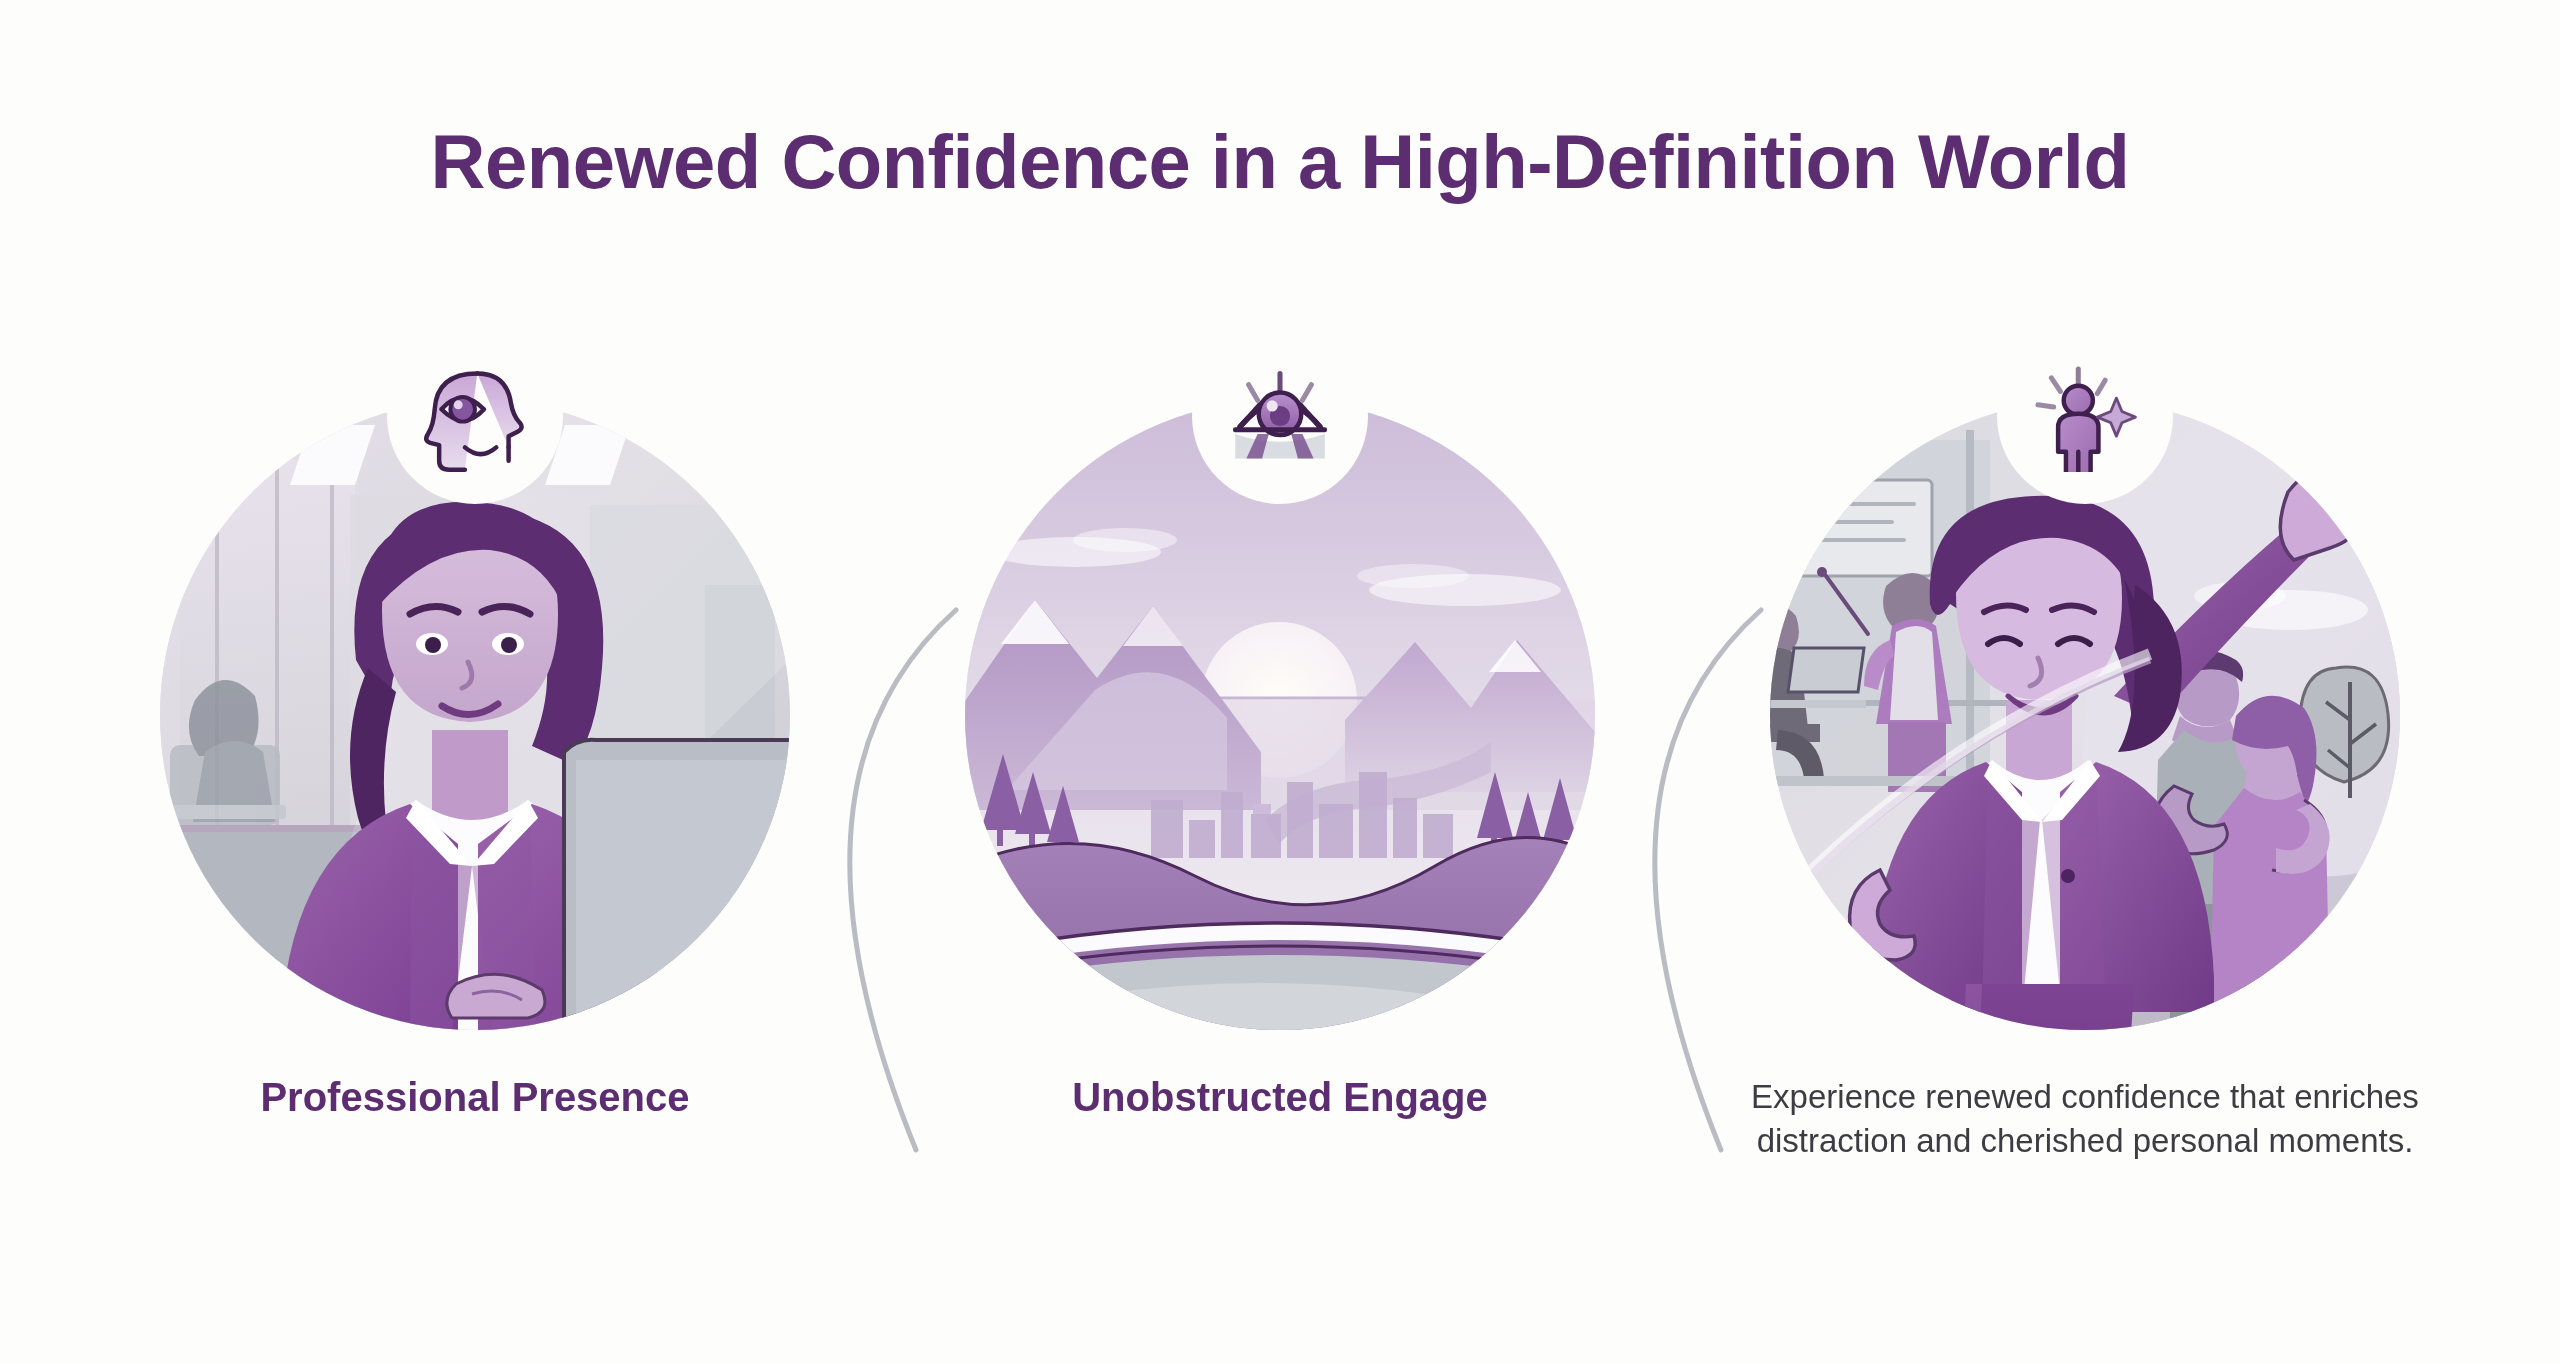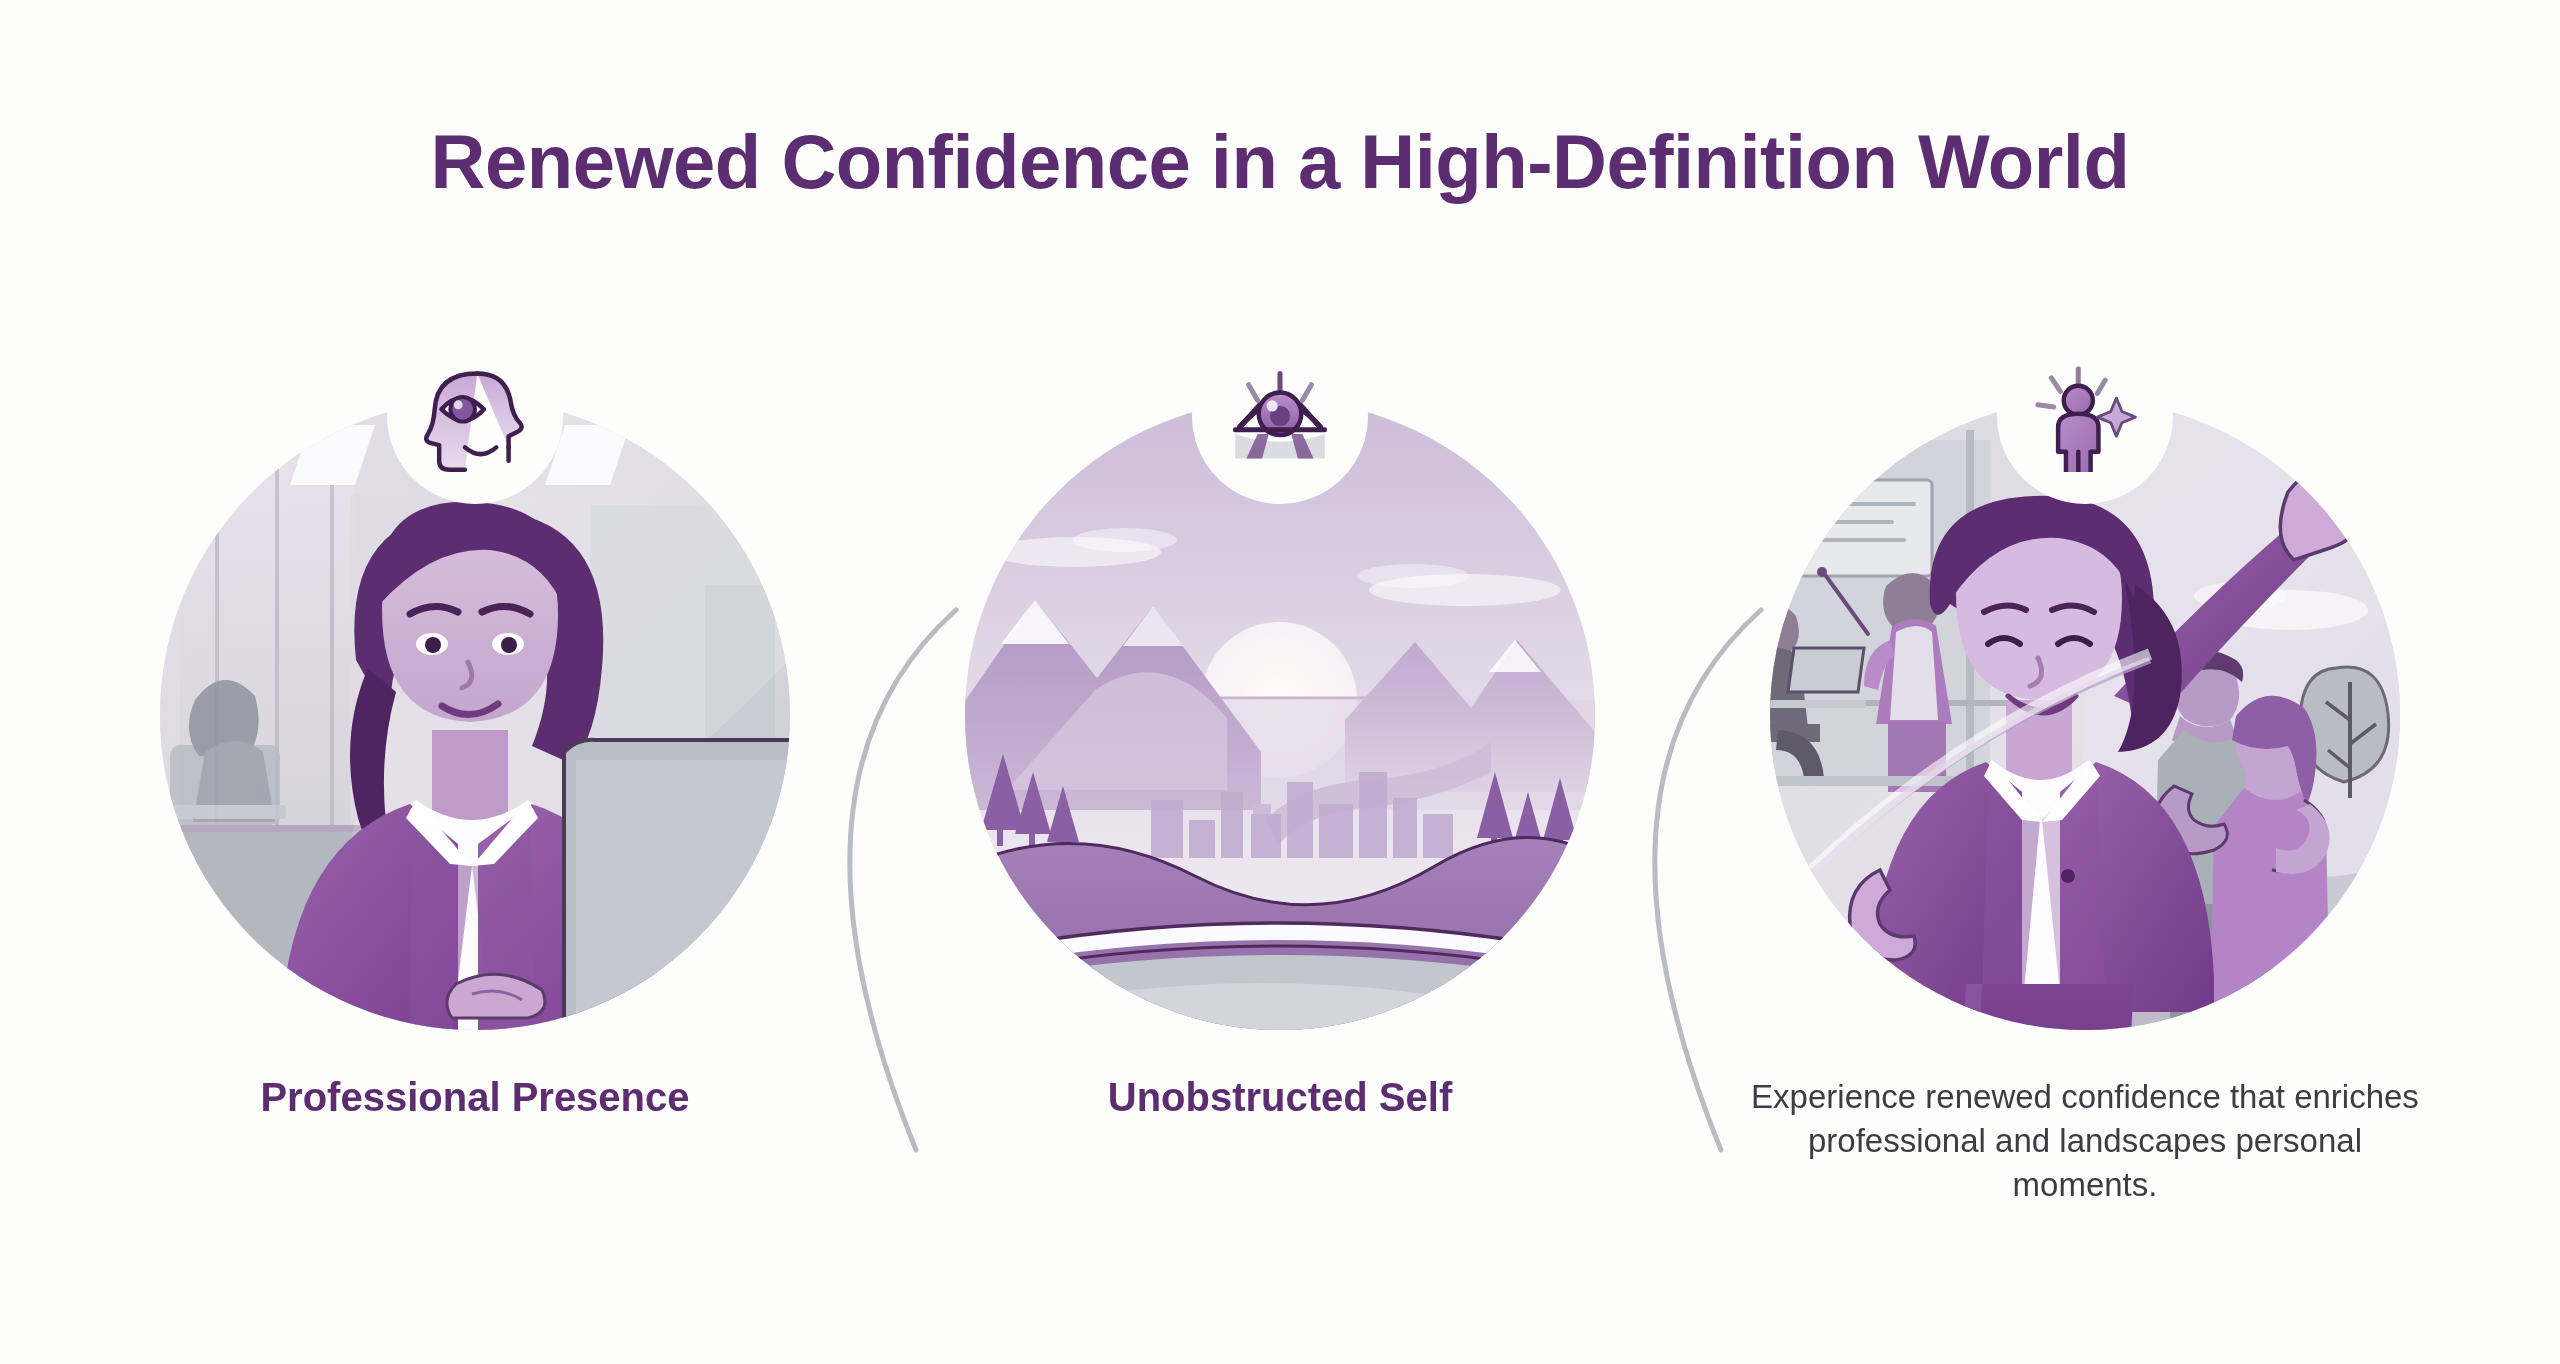--- a/index.html
+++ b/index.html
@@ -346,21 +346,21 @@
           <circle cx="43" cy="41" r="5" fill="#efe6f4"></circle>
           <rect x="8" y="60" width="84" height="4.5" rx="2" fill="#3f1f4e"></rect>
           <path d="M10 66 q40 14 80 0 l0 22 l-80 0 z" fill="#d9dde2"></path>
           <path d="M30 66 l-10 22 l14 0 l6 -22 z" fill="#7b5490" opacity="0.85"></path>
           <path d="M70 66 l10 22 l-14 0 l-6 -22 z" fill="#7b5490" opacity="0.85"></path>
         </svg>
       </div>
     </div>
 
     <div class="caption">
-      <p class="cap-title">Unobstructed Self</p>
+      <p class="cap-title">Unobstructed Engage</p>
     </div>
   </div>
 
   <div class="column col-2">
 
     <div class="art-wrap">
       <div class="art-circle">
         <svg viewBox="0 0 630 630" width="630" height="630">
           <defs>
             <linearGradient id="c3bg" x1="0" y1="0" x2="1" y2="1">
@@ -496,21 +496,21 @@
           <path d="M8 40 l14 2" stroke="#9b8aa6" stroke-width="4.5" stroke-linecap="round"></path>
           <circle cx="44" cy="36" r="13" fill="url(#icon3g)" stroke="#3f1f4e" stroke-width="4"></circle>
           <path d="M26 60 q0 -12 18 -12 q18 0 18 12 l0 22 l-7 0 l0 24 l-22 0 l0 -24 l-7 0 z" fill="url(#icon3g)" stroke="#3f1f4e" stroke-width="4" stroke-linejoin="round"></path>
           <path d="M44 82 l0 24" stroke="#3f1f4e" stroke-width="4" stroke-linecap="round"></path>
           <path d="M78 34 l5 12 l12 5 l-12 5 l-5 12 l-5 -12 l-12 -5 l12 -5 z" fill="#c6a9d4" stroke="#6b4a7c" stroke-width="2.5" stroke-linejoin="round"></path>
         </svg>
       </div>
     </div>
 
     <div class="caption">
-      <p class="cap-body">Experience renewed confidence that enriches professional and landscapes personal moments.</p>
+      <p class="cap-body">Experience renewed confidence that enriches distraction and cherished personal moments.</p>
     </div>
   </div>
 
   <svg class="connector conn-0" viewBox="0 0 200 560">
     <path d="M186 10 q-190 170 -40 540" fill="none" stroke="#b9bcc3" stroke-width="5" stroke-linecap="round"></path>
   </svg>
   <svg class="connector conn-1" viewBox="0 0 200 560">
     <path d="M186 10 q-190 170 -40 540" fill="none" stroke="#b9bcc3" stroke-width="5" stroke-linecap="round"></path>
   </svg>
 

